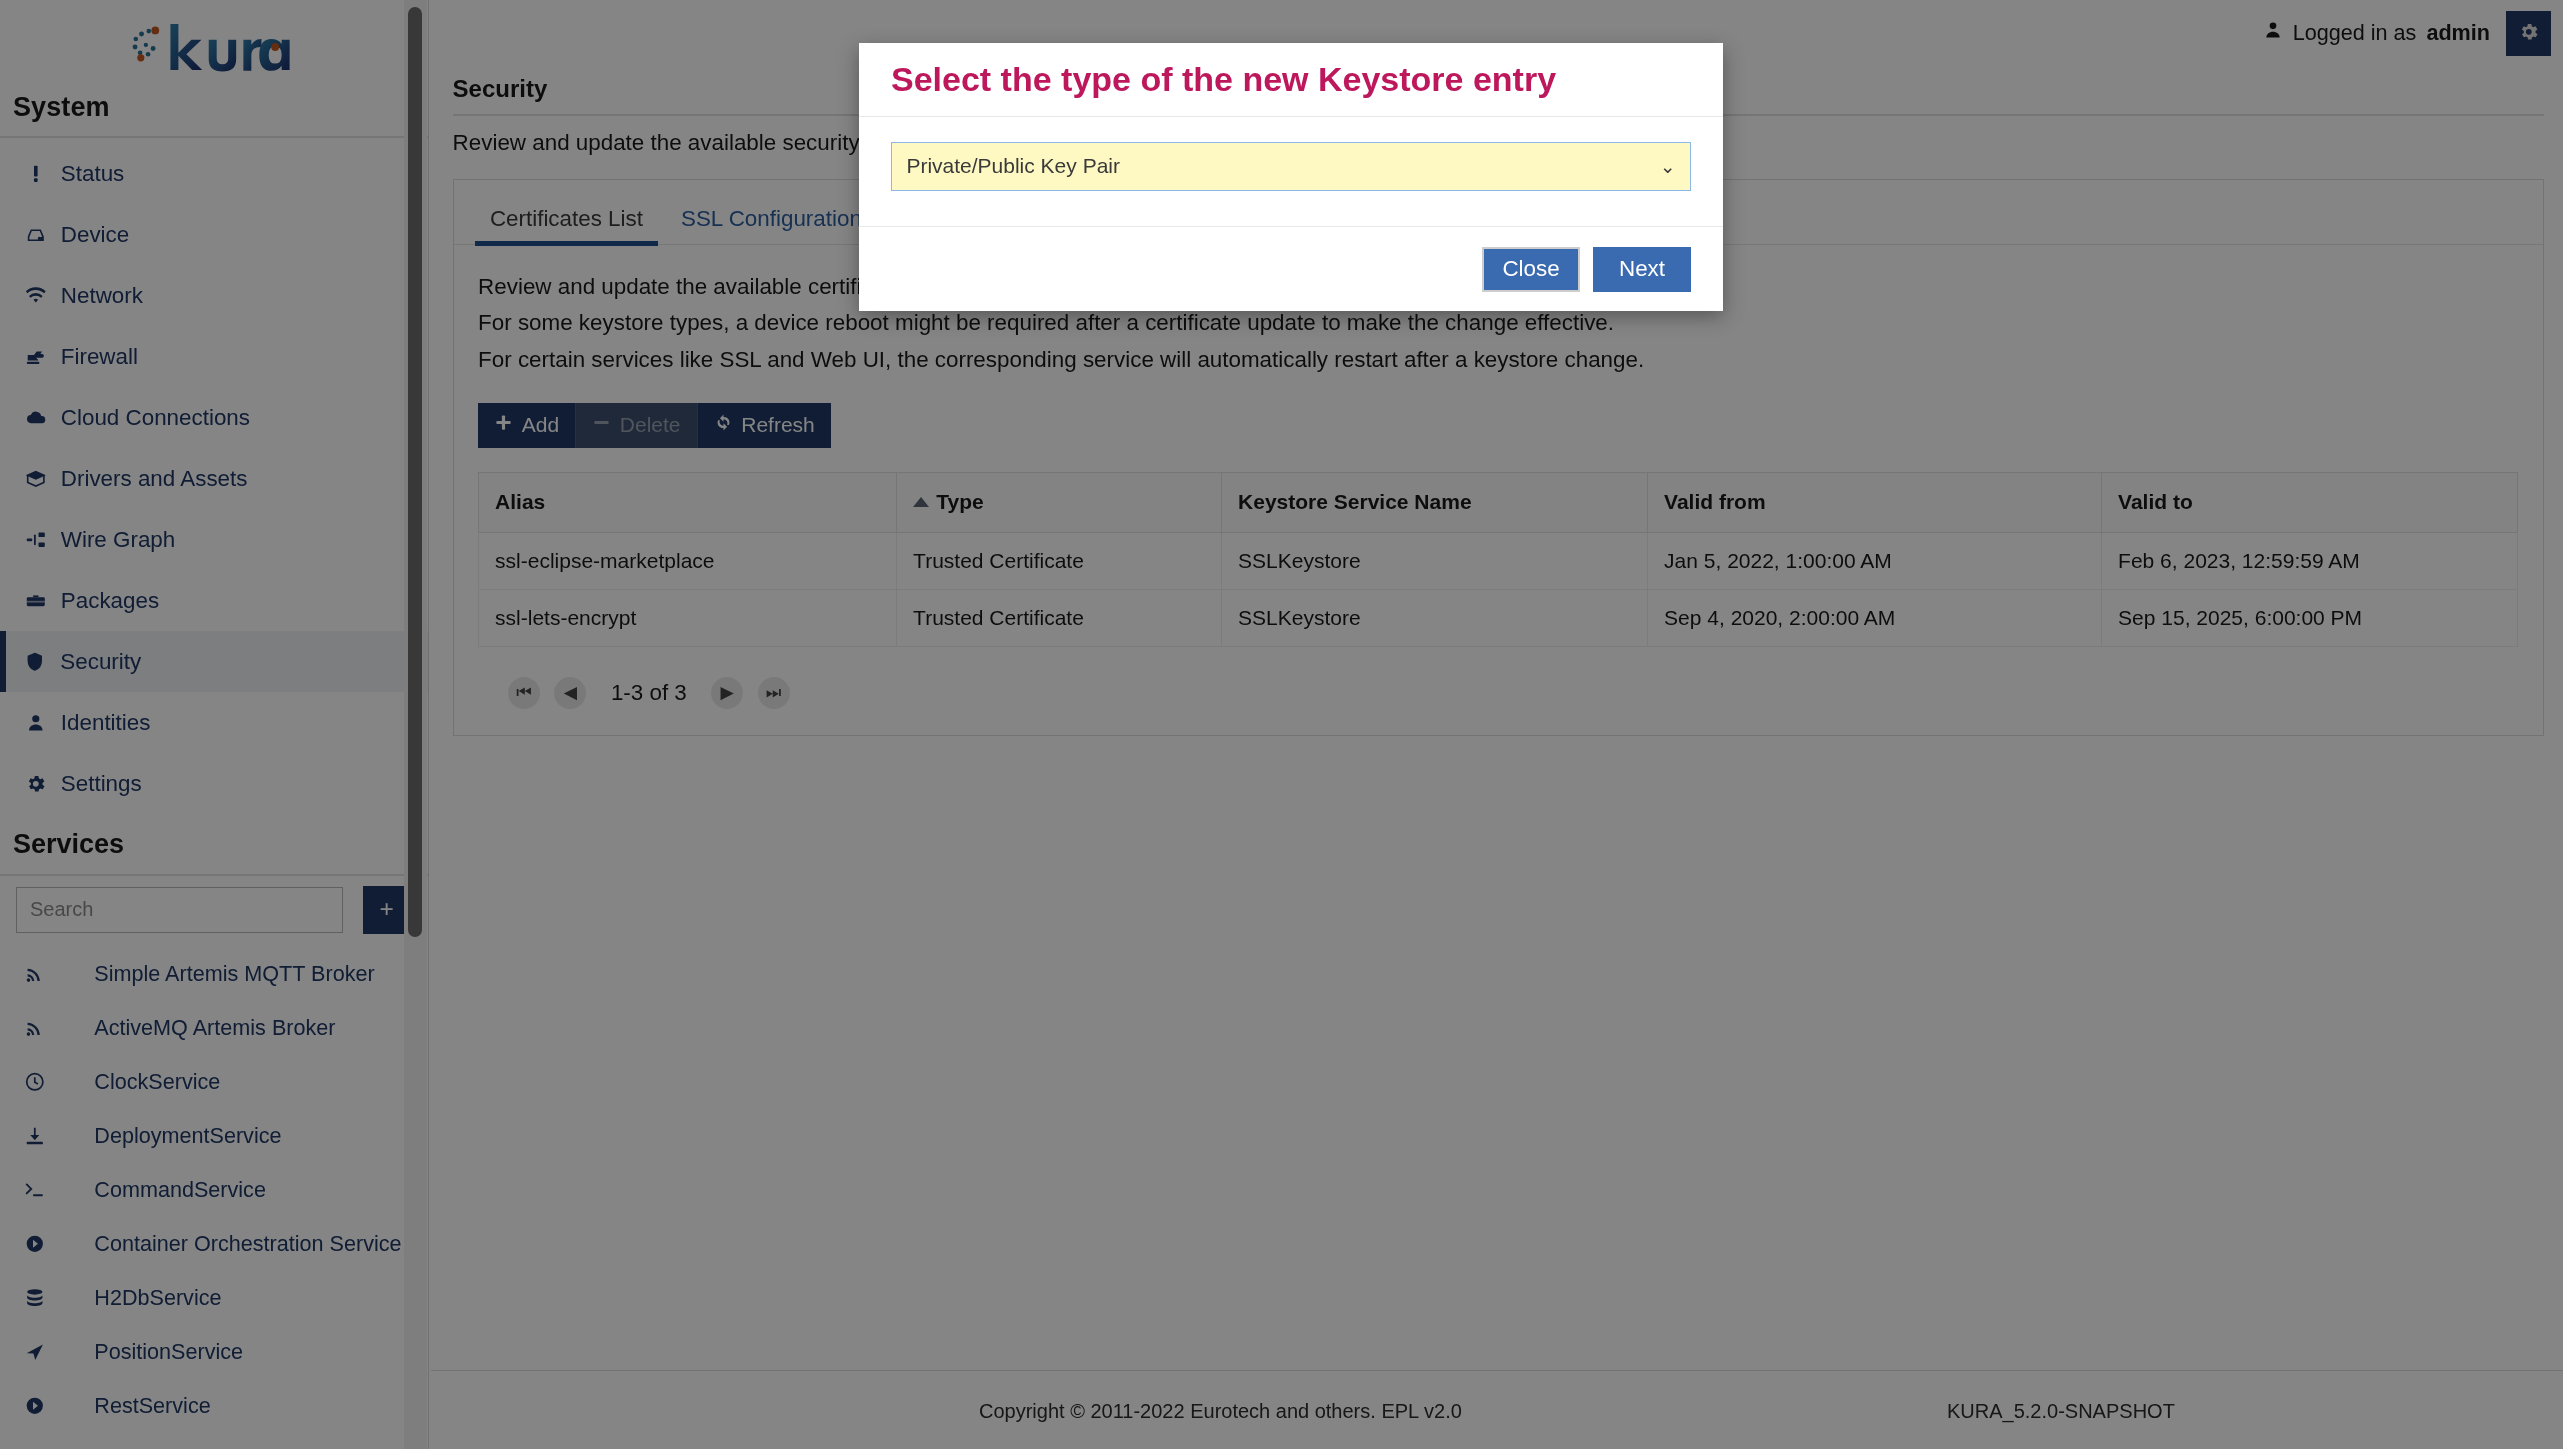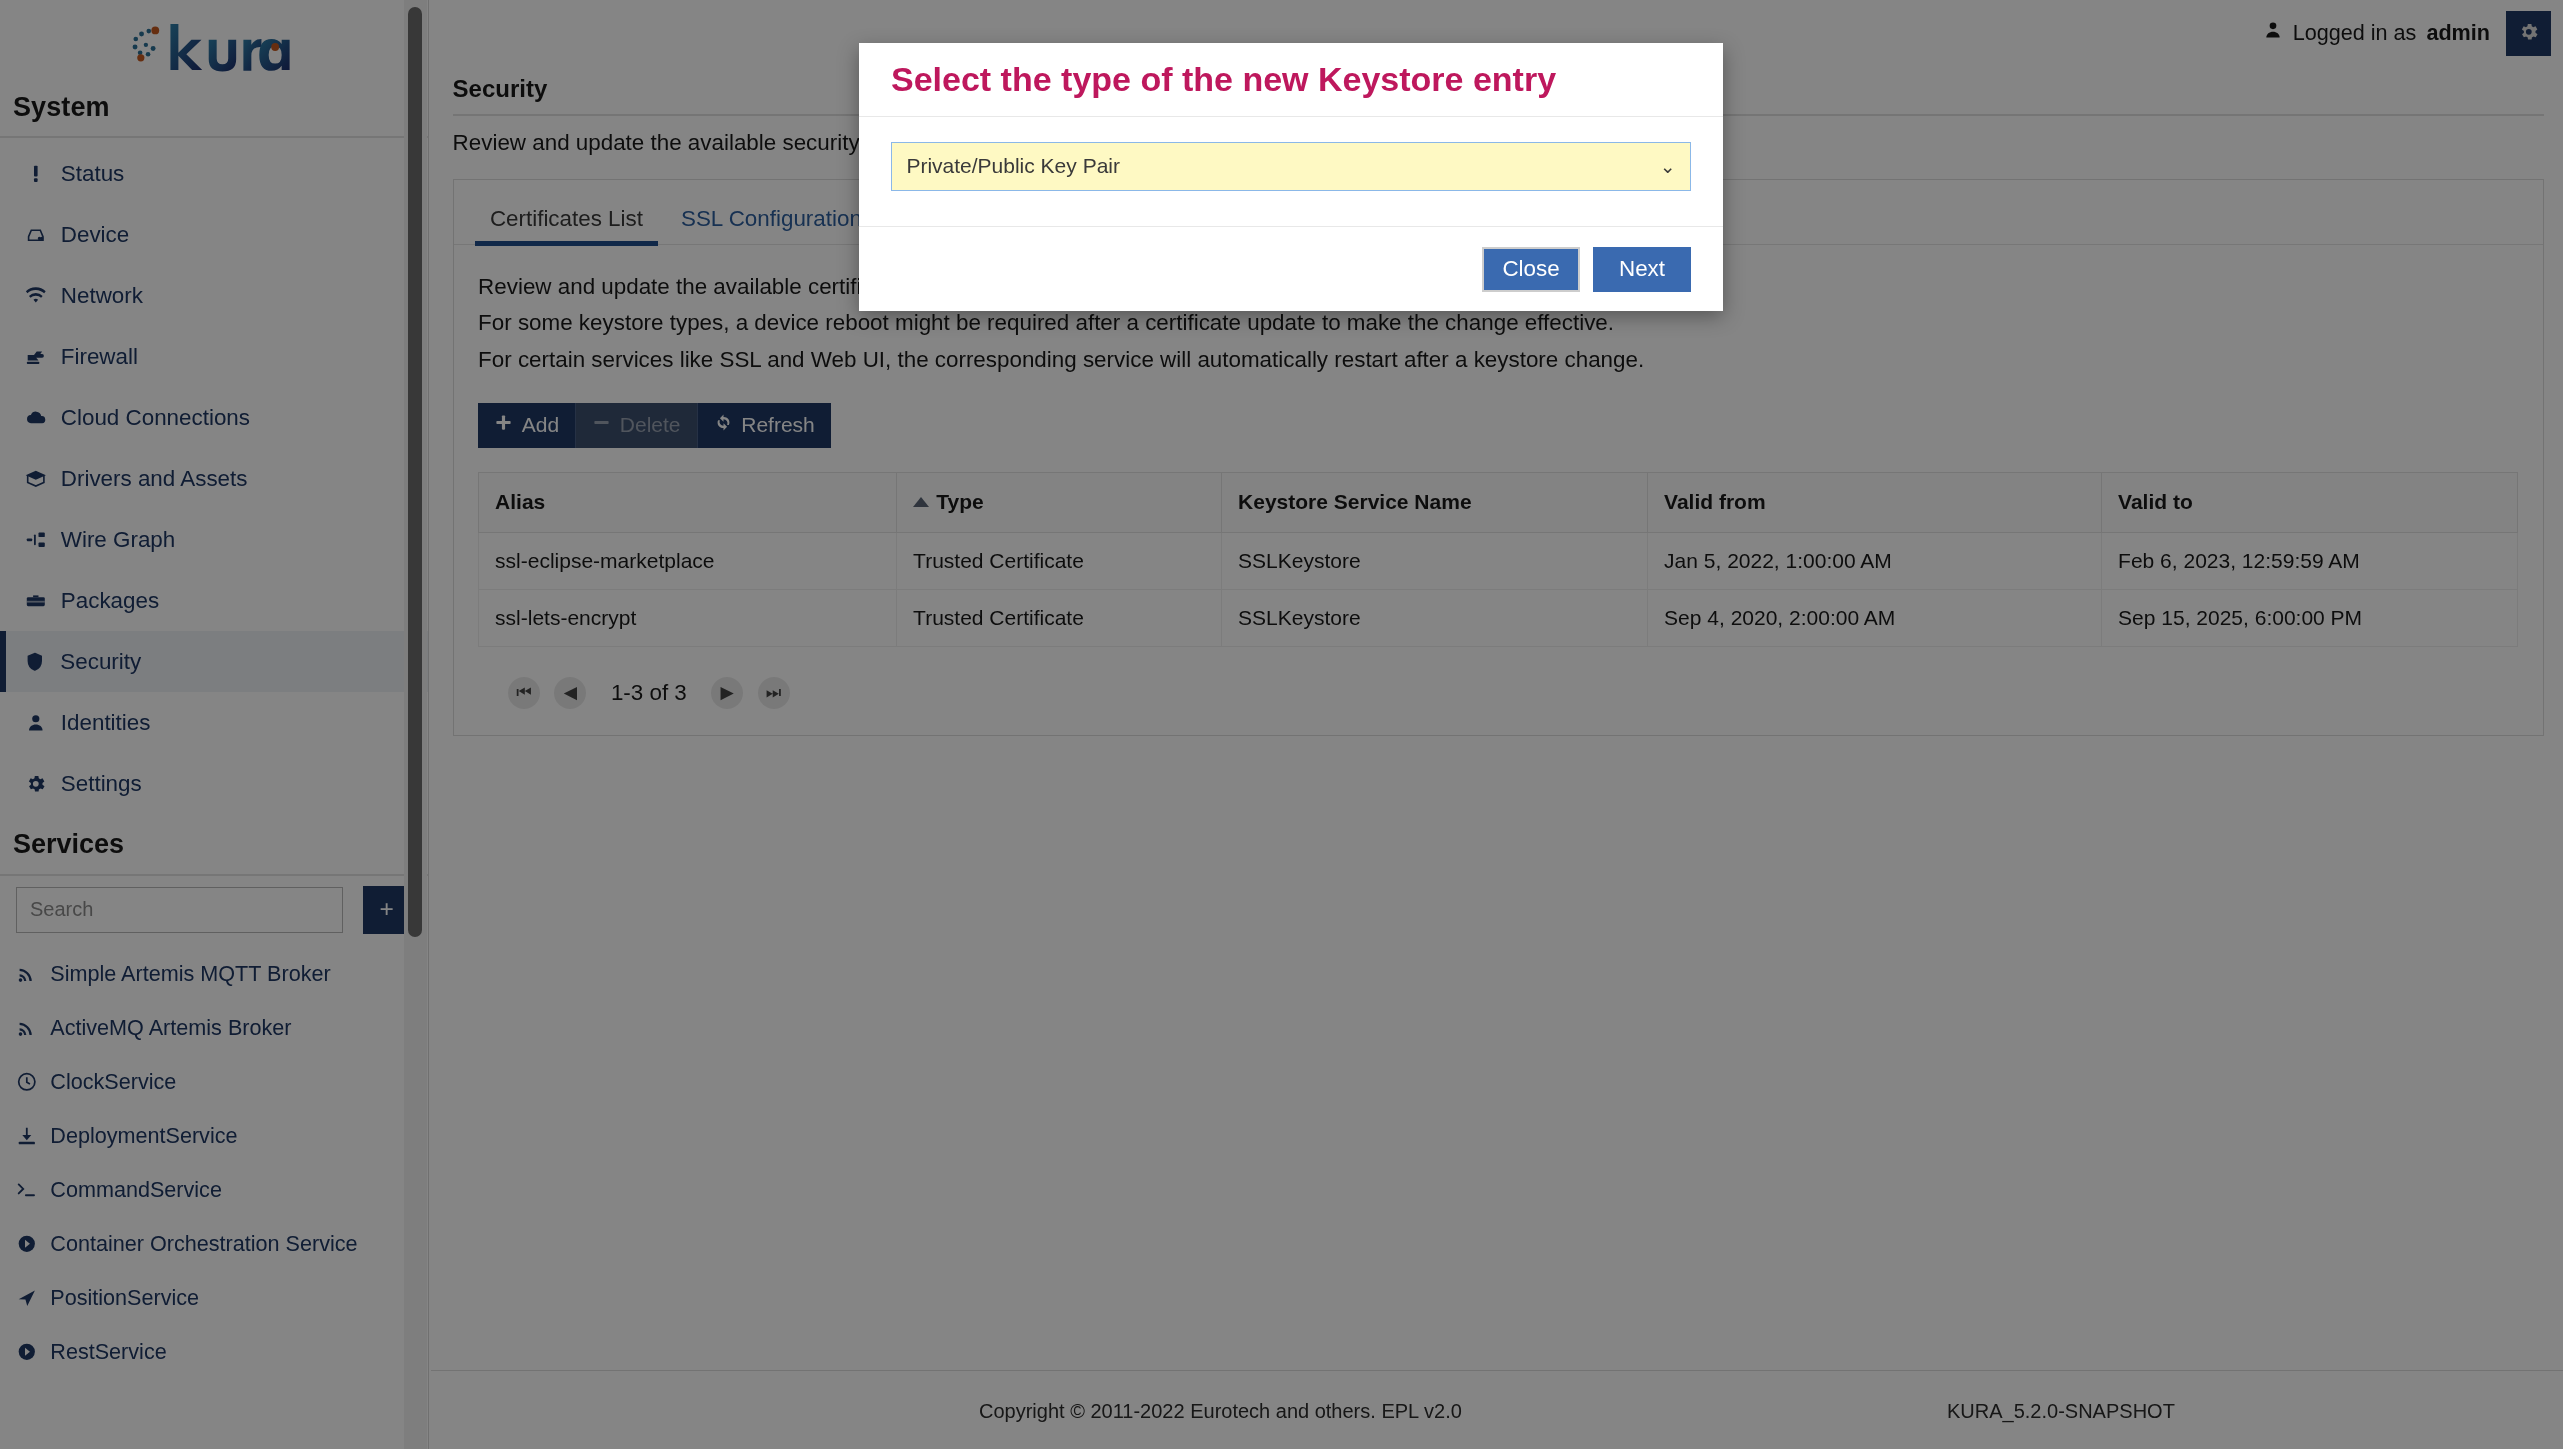--- a/index.html
+++ b/index.html
@@ -84,23 +84,23 @@
   #add-service-button {
     width: 48px; height: 48px;
     background: #1f3864; border: none;
     color: #fff; font-size: 24.5px; line-height: 1;
     display: flex; align-items: center; justify-content: center;
     cursor: pointer;
   }
   .svc-item {
     display: flex; align-items: center;
     height: 54px;
-    padding-left: 16px;
+    padding-left: 24px;
     color: #1f3864; font-size: 21.6px;
-    cursor: pointer; white-space: nowrap;
+    cursor: pointer; white-space: nowrap; gap: 36px;
   }
   .svc-ico {
     width: 30px; min-width:30px;
     display:inline-flex; align-items:center; justify-content:flex-start;
     color:#1f3864; margin-right: 4.3px;
   }
 
   #sidebar-scrollbar {
     position: absolute; right: 5.8px; top: 7.2px;
     width: 14.4px; height: 930px;
@@ -480,20 +480,30 @@
           <span>CommandService</span>
         </div>
         <div class="svc-item">
           <span class="svc-ico">
             <svg width="21.6" height="21.6" viewBox="0 0 24 24" fill="#1f3864">
               <circle cx="12" cy="12" r="9"></circle>
               <path d="M10 7.5l5.5 4.5L10 16.5z" fill="#fff"></path>
             </svg>
           </span>
           <span>Container Orchestration Service</span>
+        </div>
+        <div class="svc-item">
+          <span class="svc-ico">
+            <svg width="21.6" height="21.6" viewBox="0 0 24 24" fill="#1f3864">
+              <ellipse cx="12" cy="5.5" rx="8.5" ry="3"></ellipse>
+              <path d="M3.5 9c0 1.7 3.8 3 8.5 3s8.5-1.3 8.5-3v3c0 1.7-3.8 3-8.5 3s-8.5-1.3-8.5-3z"></path>
+              <path d="M3.5 15c0 1.7 3.8 3 8.5 3s8.5-1.3 8.5-3v3c0 1.7-3.8 3-8.5 3s-8.5-1.3-8.5-3z"></path>
+            </svg>
+          </span>
+          <span>H2DbService</span>
         </div>
         <div class="svc-item">
           <span class="svc-ico">
             <svg width="21.6" height="21.6" viewBox="0 0 24 24" fill="#1f3864">
               <path d="M3 13.5L21 4 12.5 21l-2-7z"></path>
             </svg>
           </span>
           <span>PositionService</span>
         </div>
         <div class="svc-item">

